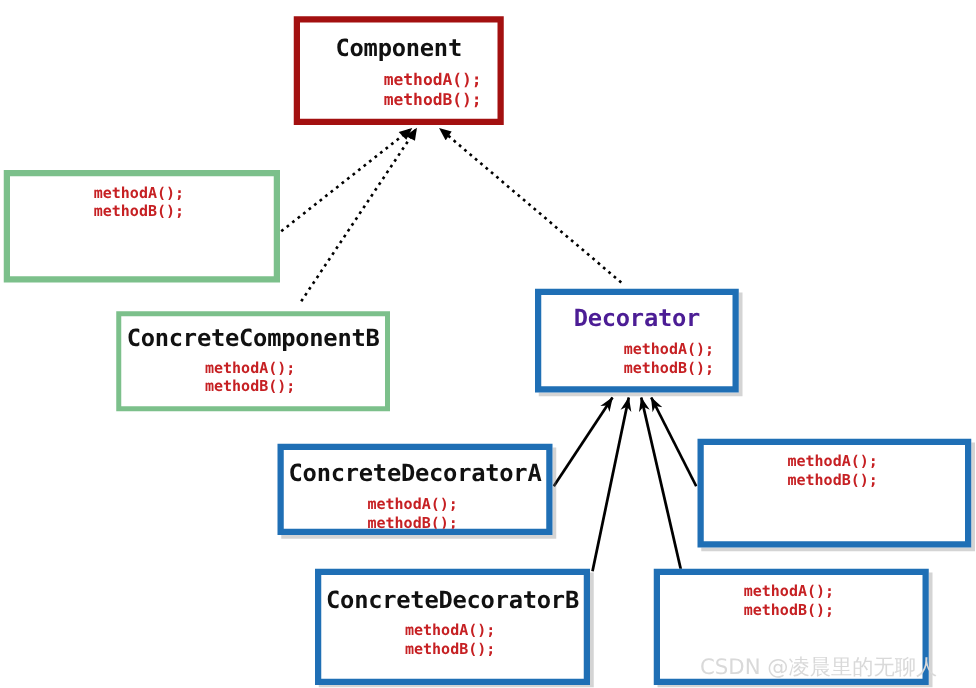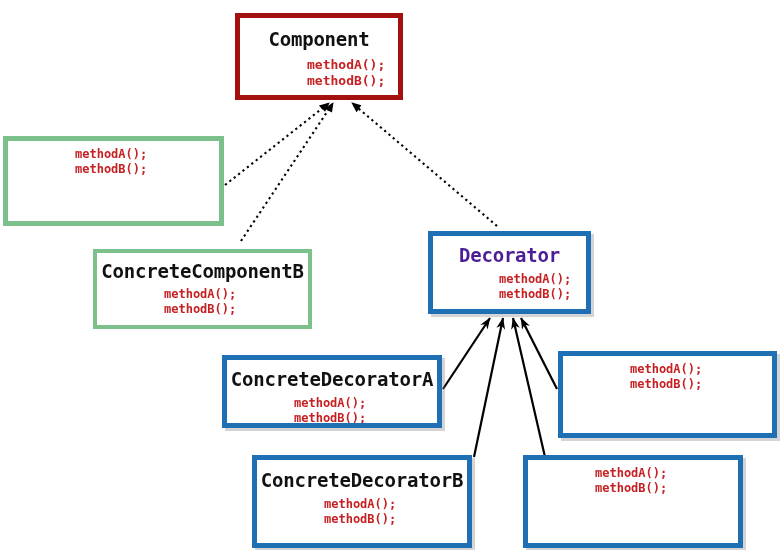--- a/index.html
+++ b/index.html
@@ -138,14 +138,15 @@
         </div>
       </div>
       <div class="uml-class shadowed" style="left: 523px; top: 455px; width: 220px; height: 93px; border: 5px solid rgb(31, 111, 181);">
         <div class="class-ops" style="font-size: 12px; margin-left: 26px; margin-top: 6px; color: rgb(198, 32, 35);">
           <span class="op-line">methodA();</span>
           <span class="op-line">methodB();</span>
         </div>
       </div>
     </div>
 
+  <div class="watermark" style="left: 560px; top: 522px; font-size: 17px; color: rgb(217, 217, 217);">CSDN @凌晨里的无聊人</div>
 
 </div>
 
 </body></html>

